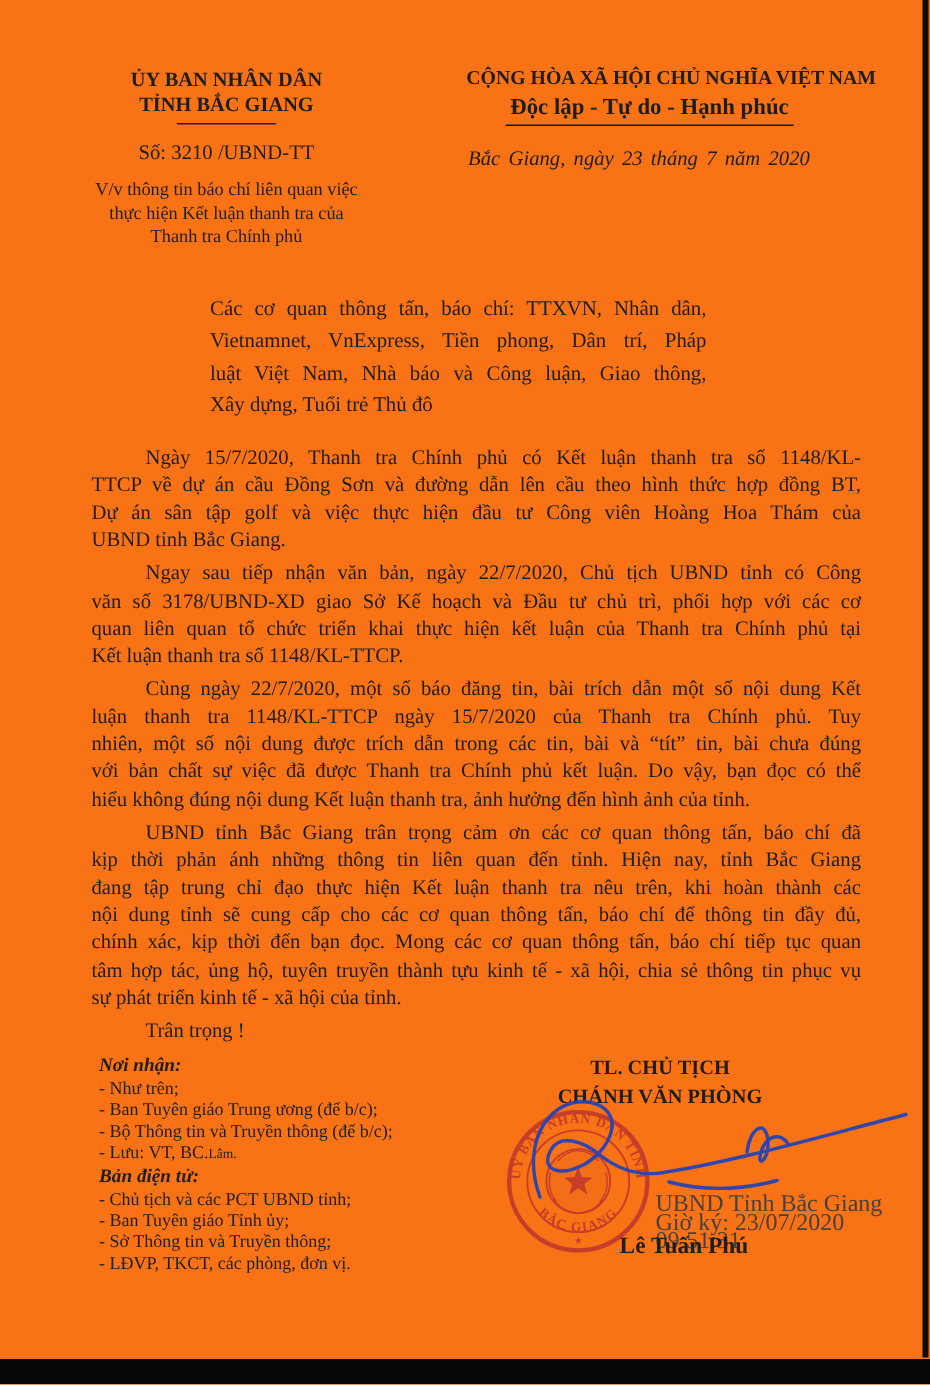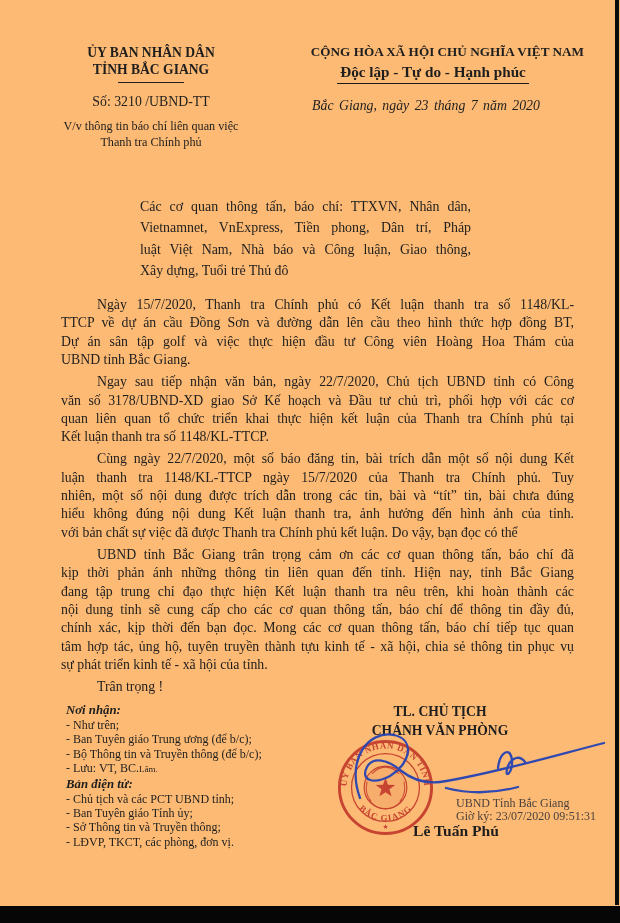--- a/index.html
+++ b/index.html
@@ -1,18 +1,18 @@
 <!DOCTYPE html>
 <html><head>
 <meta charset="utf-8">
 <style>
   html,body{margin:0;padding:0;background:#e8e8e8;}
   .page{
     position:relative;width:620px;height:923px;margin:0 auto;
-    background:#fdba74;overflow:hidden;
+    background:#f97316;overflow:hidden;
     font-family:"Liberation Serif","DejaVu Serif",serif;
     color:#1e1e1e;
   }
   
   .edge-right{position:absolute;left:615px;top:0;width:4px;height:905px;background:#0c0c0c;}
   .edge-bottom{position:absolute;left:0;bottom:0;width:620px;height:17px;background:#060606;}
 
   
   .hdr-left{position:absolute;left:40px;top:44px;width:222px;text-align:center;}
   .org-line{font-weight:bold;font-size:13.6px;line-height:17px;}
@@ -42,41 +42,42 @@
 
   
   .footer{position:absolute;left:0;top:0;width:609px;height:923px;pointer-events:none;}
   .noinhan{position:absolute;left:66px;top:703px;width:250px;font-size:12px;line-height:14.4px;}
   .nn-head{font-weight:bold;font-style:italic;font-size:12.8px;line-height:15px;}
   .nn-small{font-size:9px;}
   .sign-block{position:absolute;left:315px;top:702px;width:250px;text-align:center;
               font-weight:bold;font-size:13.6px;line-height:19px;}
   .seal{position:absolute;left:337px;top:739px;width:97px;height:97px;opacity:.92;}
   .sig-svg{position:absolute;left:328px;top:722px;width:284px;height:86px;}
-  .digital{position:absolute;left:456px;top:797px;font-size:12px;line-height:12.6px;color:#4a413c;
+  .digital{position:absolute;left:437px;top:797px;font-size:16px;line-height:12.6px;color:#4a413c;
            font-family:"Liberation Serif","DejaVu Serif",serif;}
   .signer{position:absolute;left:361px;top:822px;width:190px;text-align:center;
           font-weight:bold;font-size:15.6px;}
 </style>
 </head>
 <body>
 
 <div class="page">
 
   <div class="hdr-left">
     <div class="org-line">ỦY BAN NHÂN DÂN</div>
     <div class="org-line">TỈNH BẮC GIANG</div>
     <div class="org-rule"></div>
     <div class="doc-no">
       <span>Số:</span>
       <span>3210</span>
       <span>/UBND-TT</span>
     </div>
     <div class="subject">
       <div>V/v thông tin báo chí liên quan việc</div>
+      <div>thực hiện Kết luận thanh tra của</div>
       <div>Thanh tra Chính phủ</div>
     </div>
   </div>
 
   <div class="hdr-right">
     <div class="nat1">CỘNG HÒA XÃ HỘI CHỦ NGHĨA VIỆT NAM</div>
     <div><span class="nat2">Độc lập - Tự do - Hạnh phúc</span></div>
     <div class="place-date">Bắc Giang, ngày 23 tháng 7 năm 2020</div>
   </div>
 
@@ -99,22 +100,22 @@
     <div class="para">
       <div class="line">Ngay sau tiếp nhận văn bản, ngày 22/7/2020, Chủ tịch UBND tỉnh có Công</div>
       <div class="line">văn số 3178/UBND-XD giao Sở Kế hoạch và Đầu tư chủ trì, phối hợp với các cơ</div>
       <div class="line">quan liên quan tổ chức triển khai thực hiện kết luận của Thanh tra Chính phủ tại</div>
       <div class="line">Kết luận thanh tra số 1148/KL-TTCP.</div>
     </div>
     <div class="para">
       <div class="line">Cùng ngày 22/7/2020, một số báo đăng tin, bài trích dẫn một số nội dung Kết</div>
       <div class="line">luận thanh tra 1148/KL-TTCP ngày 15/7/2020 của Thanh tra Chính phủ. Tuy</div>
       <div class="line">nhiên, một số nội dung được trích dẫn trong các tin, bài và “tít” tin, bài chưa đúng</div>
+      <div class="line">với bản chất sự việc đã được Thanh tra Chính phủ kết luận. Do vậy, bạn đọc có thể</div>
       <div class="line">hiểu không đúng nội dung Kết luận thanh tra, ảnh hưởng đến hình ảnh của tỉnh.</div>
-      <div class="line">với bản chất sự việc đã được Thanh tra Chính phủ kết luận. Do vậy, bạn đọc có thể</div>
     </div>
     <div class="para">
       <div class="line">UBND tỉnh Bắc Giang trân trọng cảm ơn các cơ quan thông tấn, báo chí đã</div>
       <div class="line">kịp thời phản ánh những thông tin liên quan đến tỉnh. Hiện nay, tỉnh Bắc Giang</div>
       <div class="line">đang tập trung chỉ đạo thực hiện Kết luận thanh tra nêu trên, khi hoàn thành các</div>
       <div class="line">nội dung tỉnh sẽ cung cấp cho các cơ quan thông tấn, báo chí để thông tin đầy đủ,</div>
       <div class="line">chính xác, kịp thời đến bạn đọc. Mong các cơ quan thông tấn, báo chí tiếp tục quan</div>
       <div class="line">tâm hợp tác, ủng hộ, tuyên truyền thành tựu kinh tế - xã hội, chia sẻ thông tin phục vụ</div>
       <div class="line">sự phát triển kinh tế - xã hội của tỉnh.</div>
     </div>

